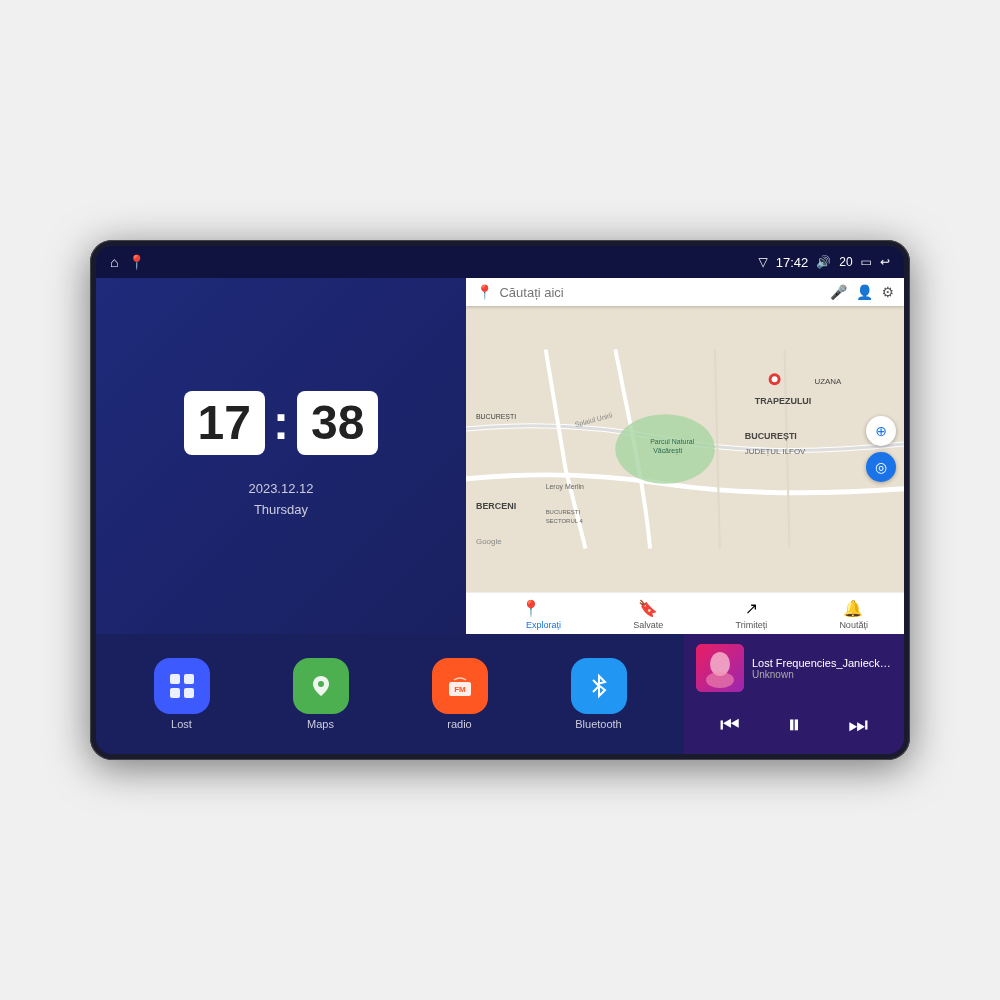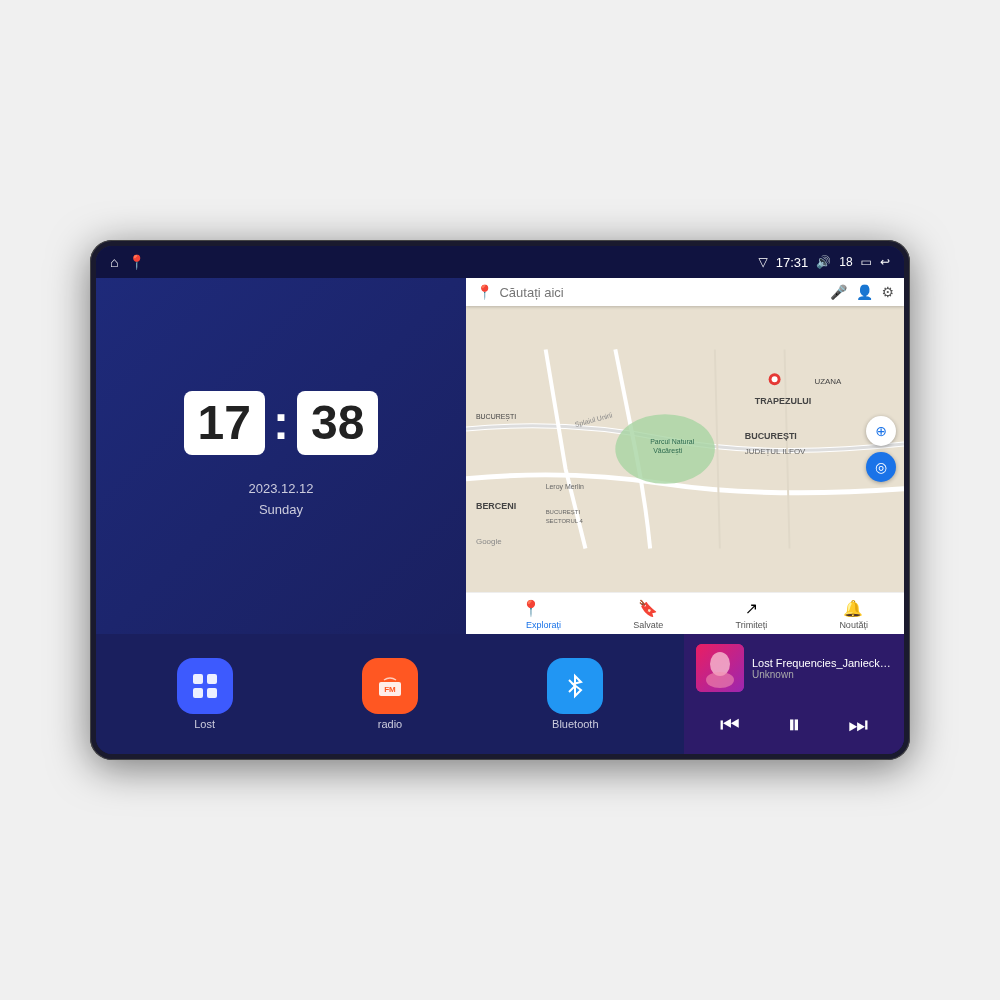--- a/index.html
+++ b/index.html
@@ -376,23 +376,23 @@
 <div class="device-wrapper">
   <div class="screen">
 
     <div class="status-bar">
       <div class="status-left">
         <span class="status-icon">⌂</span>
         <span class="status-icon">📍</span>
       </div>
       <div class="status-right">
         <span>▽</span>
-        <span class="status-time">17:31</span>
+        <span class="status-time">17:42</span>
         <span>🔊</span>
-        <span>18</span>
+        <span>20</span>
         <span>▭</span>
         <span>↩</span>
       </div>
     </div>
 
     <div class="main-area">
 
       <div class="top-section">
 
         <div class="clock-panel">
@@ -400,21 +400,21 @@
             <div class="clock-digit-block">
               <div class="clock-digit">17</div>
             </div>
             <div class="clock-colon">:</div>
             <div class="clock-digit-block">
               <div class="clock-digit">38</div>
             </div>
           </div>
           <div class="clock-date">
             <div>2023.12.12</div>
-            <div>Sunday</div>
+            <div>Thursday</div>
           </div>
         </div>
 
         <div class="map-panel">
           <div class="map-header">
             <span class="map-search-icon">📍</span>
             <input class="map-search-input" placeholder="Căutați aici" readonly="" style="">
             <div class="map-header-icons">
               <span class="map-header-icon">🎤</span>
               <span class="map-header-icon">👤</span>
@@ -496,20 +496,29 @@
               <svg width="28" height="28" viewBox="0 0 28 28" fill="none">
                 <rect x="2" y="2" width="10" height="10" rx="2" fill="white" opacity="0.9"></rect>
                 <rect x="16" y="2" width="10" height="10" rx="2" fill="white" opacity="0.9"></rect>
                 <rect x="2" y="16" width="10" height="10" rx="2" fill="white" opacity="0.9"></rect>
                 <rect x="16" y="16" width="10" height="10" rx="2" fill="white" opacity="0.9"></rect>
               </svg>
             </div>
             <span class="app-label">Lost</span>
           </div>
 
+          <div class="app-item">
+            <div class="app-icon-wrapper app-icon-maps">
+              <svg width="28" height="28" viewBox="0 0 28 28" fill="none">
+                <path d="M14 4 C9 4 6 8 6 12 C6 18 14 24 14 24 C14 24 22 18 22 12 C22 8 19 4 14 4Z" fill="white" opacity="0.9"></path>
+                <circle cx="14" cy="12" r="3" fill="#4caf50"></circle>
+              </svg>
+            </div>
+            <span class="app-label">Maps</span>
+          </div>
 
           <div class="app-item">
             <div class="app-icon-wrapper app-icon-radio">
               <svg width="28" height="28" viewBox="0 0 28 28" fill="none">
                 <rect x="3" y="10" width="22" height="14" rx="2" fill="white" opacity="0.9"></rect>
                 <text x="14" y="20" font-size="8" fill="#ff5722" text-anchor="middle" font-weight="bold">FM</text>
                 <path d="M8 8 Q14 4 20 8" stroke="white" stroke-width="1.5" fill="none" opacity="0.7"></path>
               </svg>
             </div>
             <span class="app-label">radio</span>

